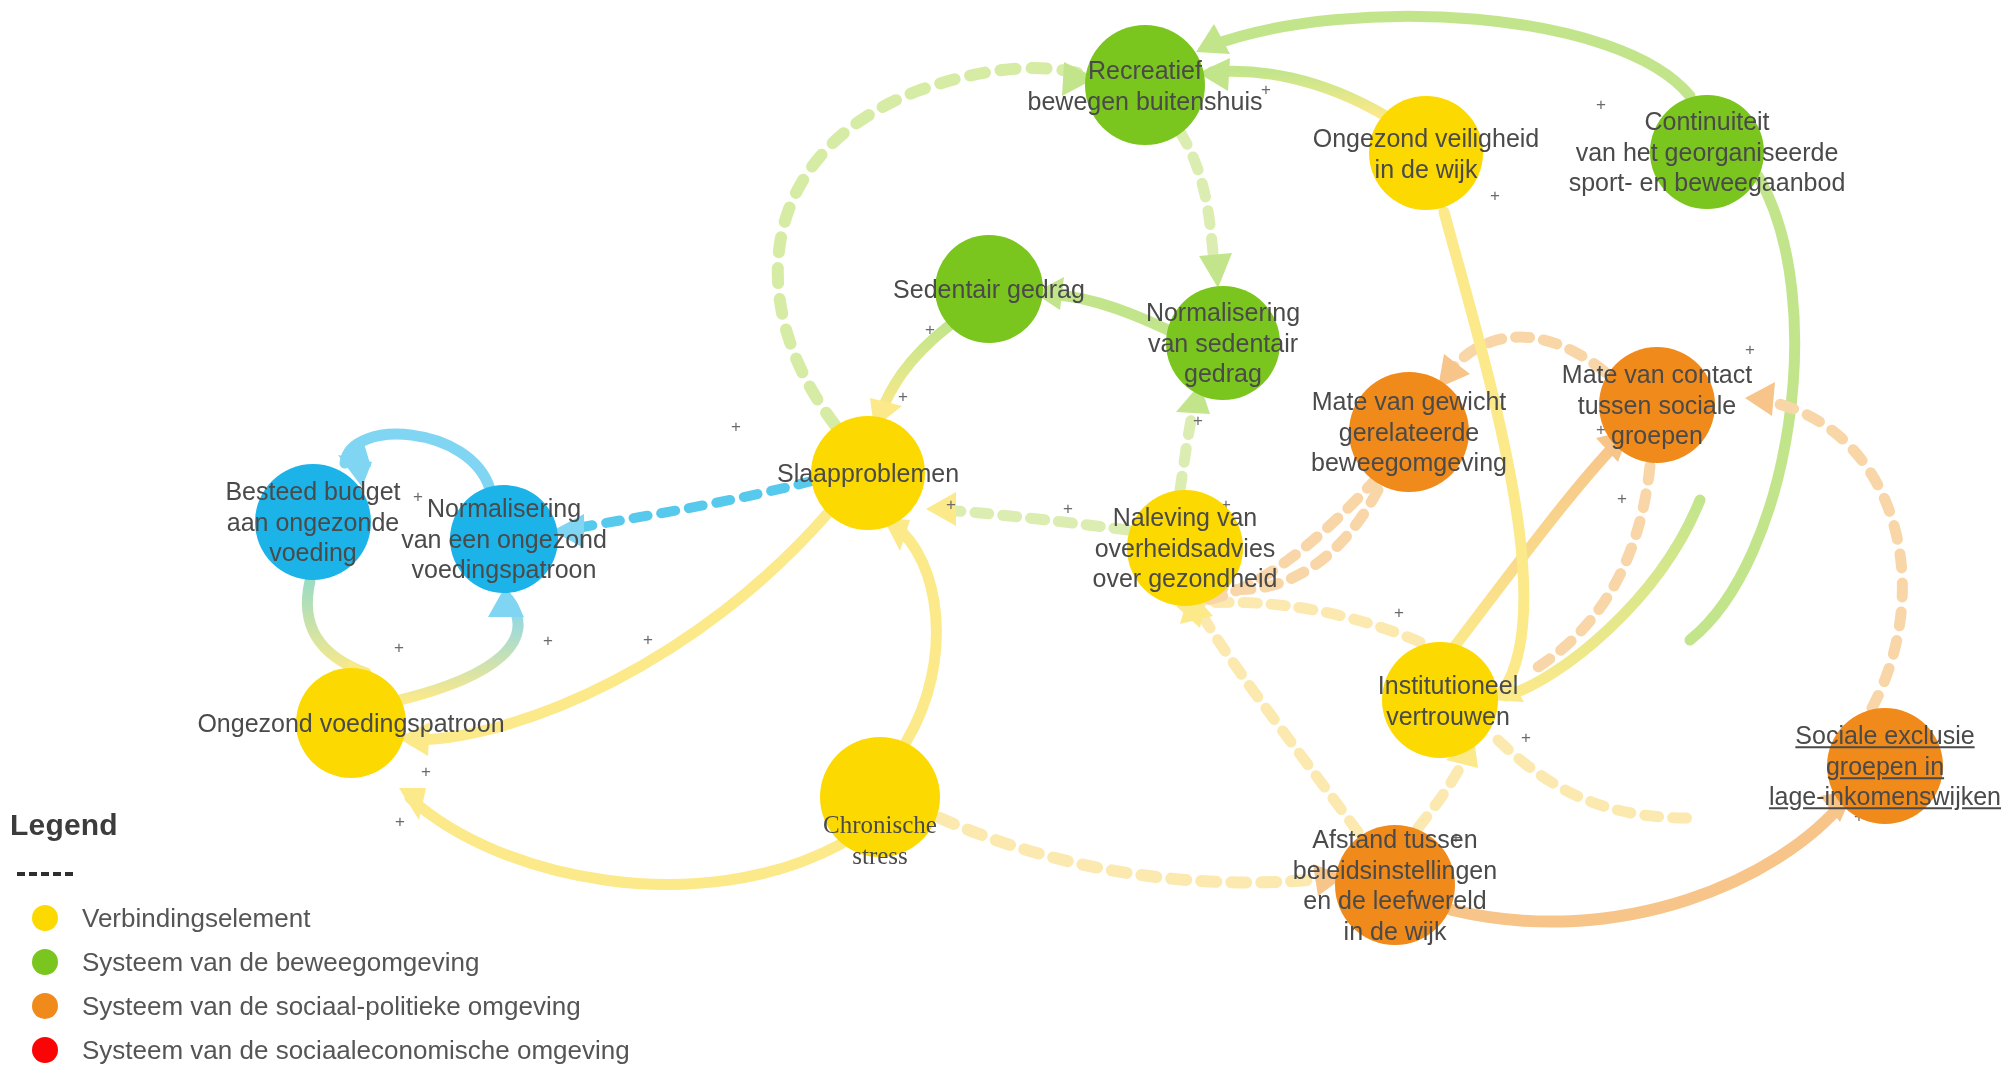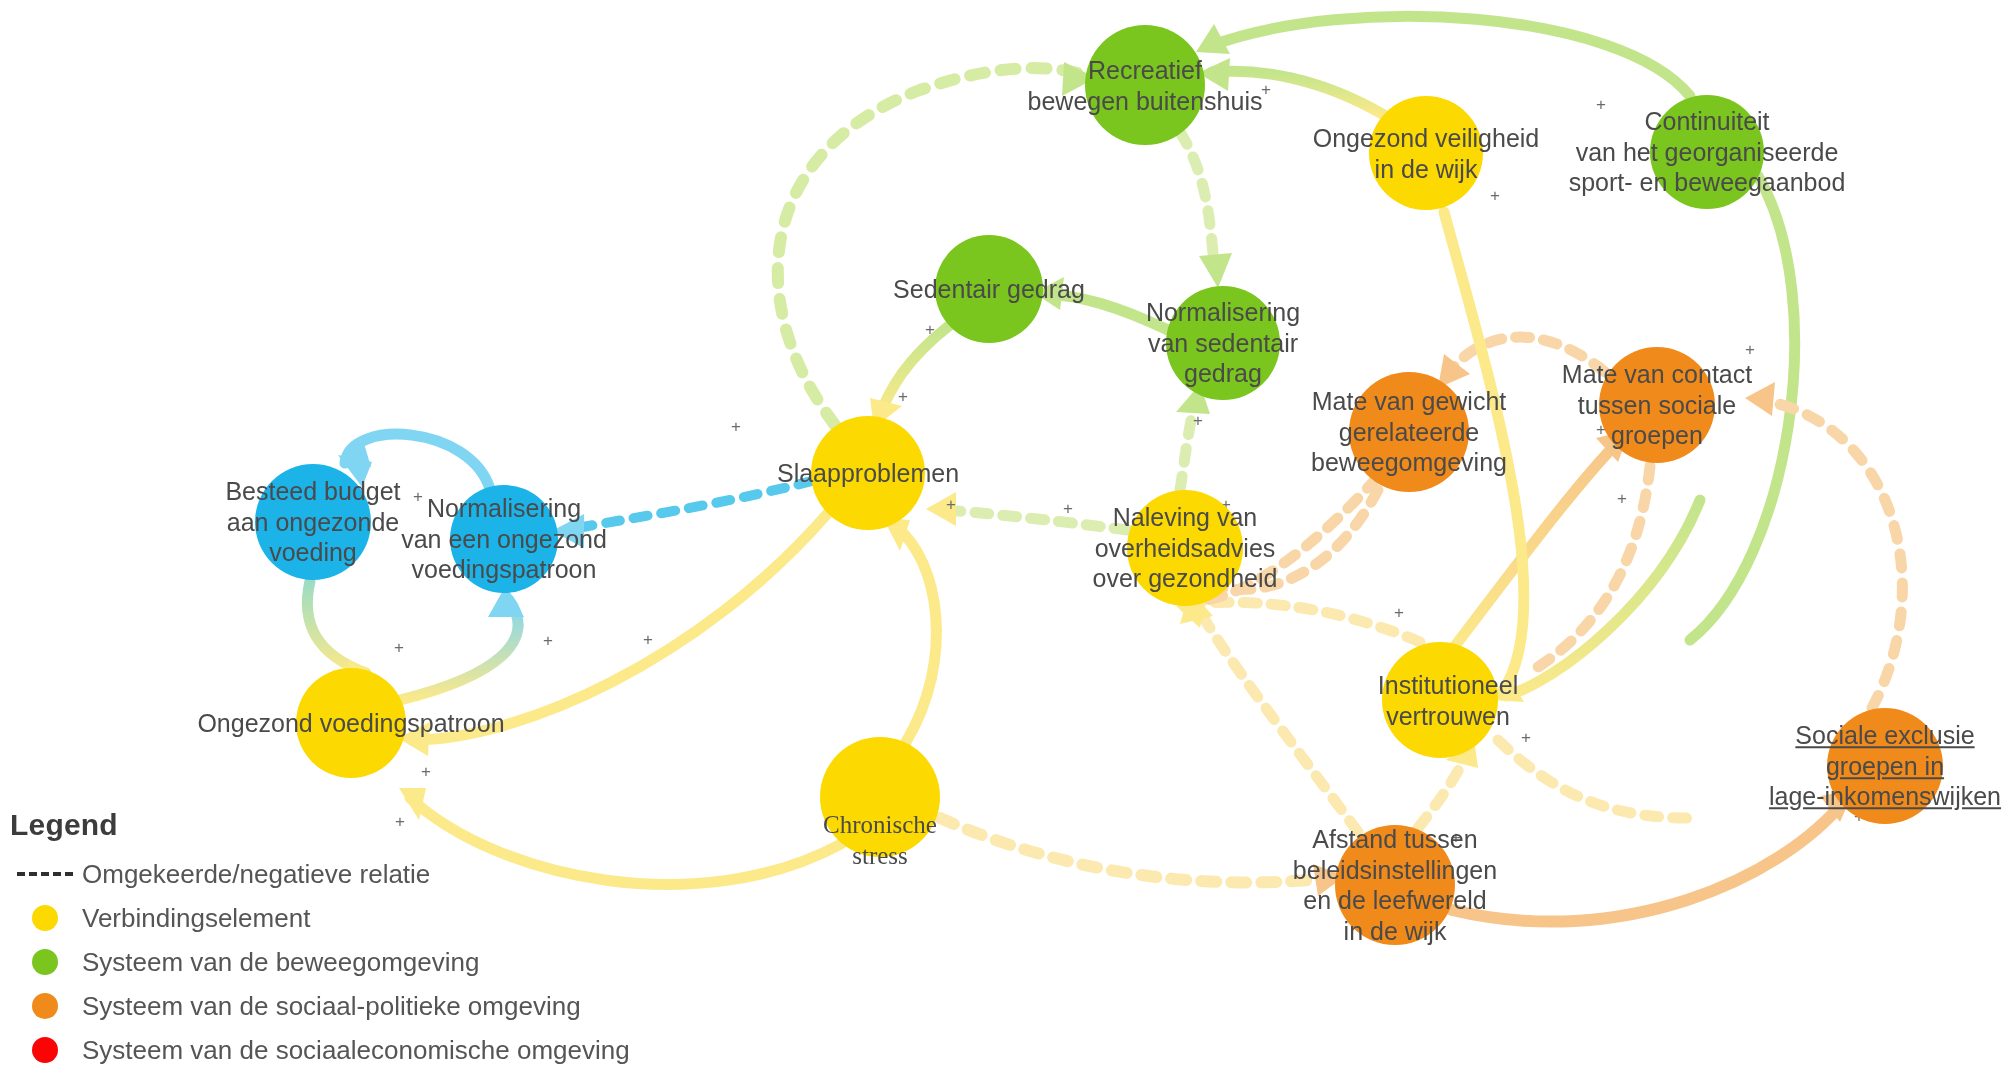--- a/index.html
+++ b/index.html
@@ -347,21 +347,20 @@
       </div>
     </div>
 
   <div id="legend">
     <div id="legend-title">Legend</div>
     <div id="legend-items">
         <div class="legend-row">
           <div class="legend-swatch-wrap">
             <div class="legend-dash" style="border-top-color: rgb(47, 47, 47);"></div>
           </div>
-          <div class="legend-label">Omgekeerde/negatieve relatie</div>
         </div>
         <div class="legend-row">
           <div class="legend-swatch-wrap">
             <div class="legend-dot" style="background: rgb(252, 217, 0);"></div>
           </div>
           <div class="legend-label">Verbindingselement</div>
         </div>
         <div class="legend-row">
           <div class="legend-swatch-wrap">
             <div class="legend-dot" style="background: rgb(122, 197, 30);"></div>

